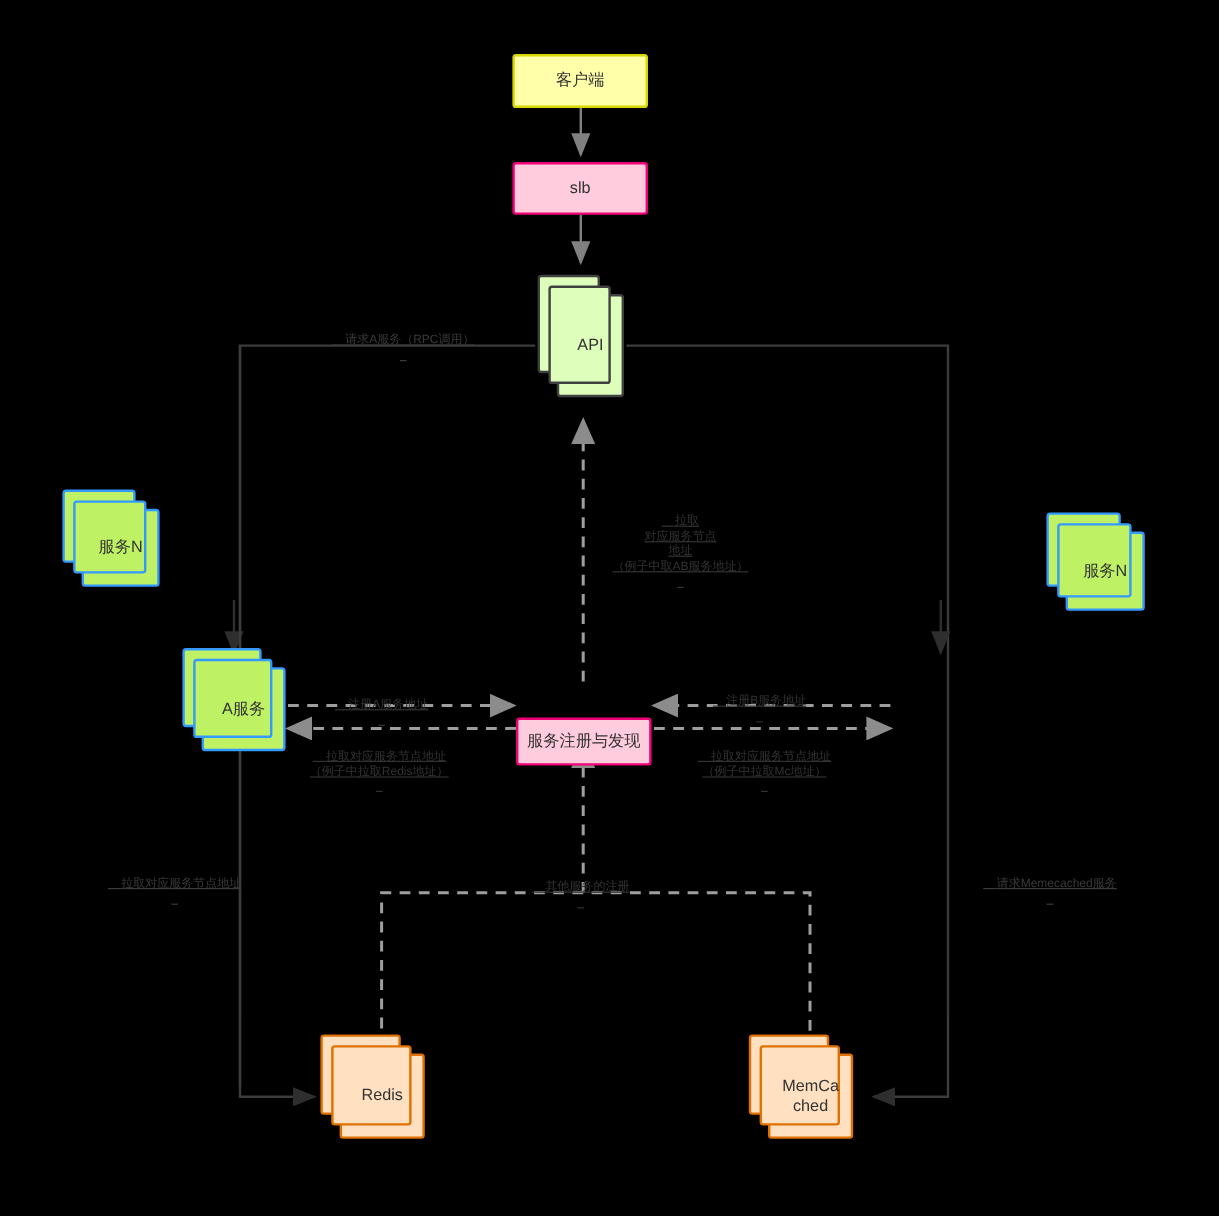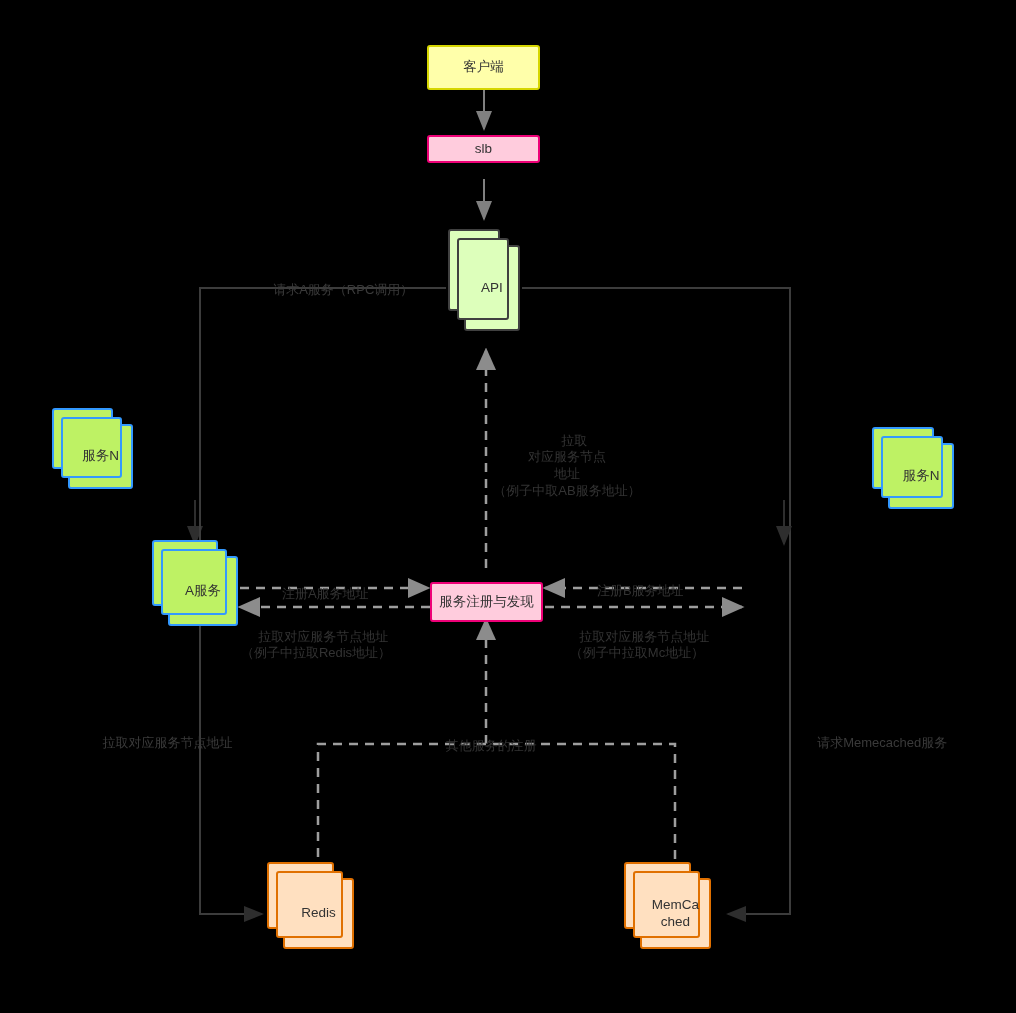--- a/index.html
+++ b/index.html
@@ -78,25 +78,26 @@
   }
   .n-store {
     background: #ffe0c0;
     border: 2px solid #e07000;
   }
 
   
   .elabel {
     position: absolute;
     color: #333333;
-    font-size: 13px;
+    font-size: 10px;
     line-height: 1.28;
     text-align: center;
     white-space: pre;
     z-index: 6;
+    text-decoration: underline;
   }
   .elabel.dim { color: #3a3a3a; }
 </style>
 </head>
 <body>
 
 <div id="canvas">
 
   <svg class="edges" viewBox="0 0 1016 1013">
     <defs>
@@ -161,42 +162,42 @@
     <g>
       <path d="M318,905 L318,744 L675,744 L675,905" fill="none" stroke="#9e9e9e" stroke-width="2.5" stroke-dasharray="9,7"></path>
       <line x1="486" y1="744" x2="486" y2="620" stroke="#9e9e9e" stroke-width="2.5" stroke-dasharray="9,7" marker-end="url(#ar-dash)"></line>
     </g>
   </svg>
 
   <div class="node n-client" style="left:427px; top:45px; width:113px; height:45px;">
     <span class="lbl">客户端</span>
   </div>
 
-  <div class="node n-slb" style="left:427px; top:135px; width:113px; height:28px;">
+  <div class="node n-slb" style="left:427px; top:135px; width:113px; height:44px;">
     <span class="lbl">slb</span>
   </div>
 
   <div class="node n-api stack" style="left:464px; top:245px; width:56px; height:86px;">
     <span class="lbl">API</span>
   </div>
 
   <div class="node n-service stack" style="left:68px; top:424px; width:65px; height:65px;">
     <span class="lbl">服务N</span>
   </div>
 
   <div class="node n-service stack" style="left:888px; top:443px; width:66px; height:66px;">
     <span class="lbl">服务N</span>
   </div>
 
   <div class="node n-service stack" style="left:168px; top:556px; width:70px; height:70px;">
     <span class="lbl">A服务</span>
   </div>
 
 
-  <div class="node n-registry" style="left:430px; top:582px; width:113px; height:40px;">
+  <div class="node n-registry" style="left:430px; top:598px; width:113px; height:40px;">
     <span class="lbl">服务注册与发现</span>
   </div>
 
   <div class="node n-store stack" style="left:283px; top:878px; width:71px; height:71px;">
     <span class="lbl">Redis</span>
   </div>
 
   <div class="node n-store stack" style="left:640px; top:878px; width:71px; height:71px; white-space:pre;">
     <span class="lbl">MemCa
 ched</span>

